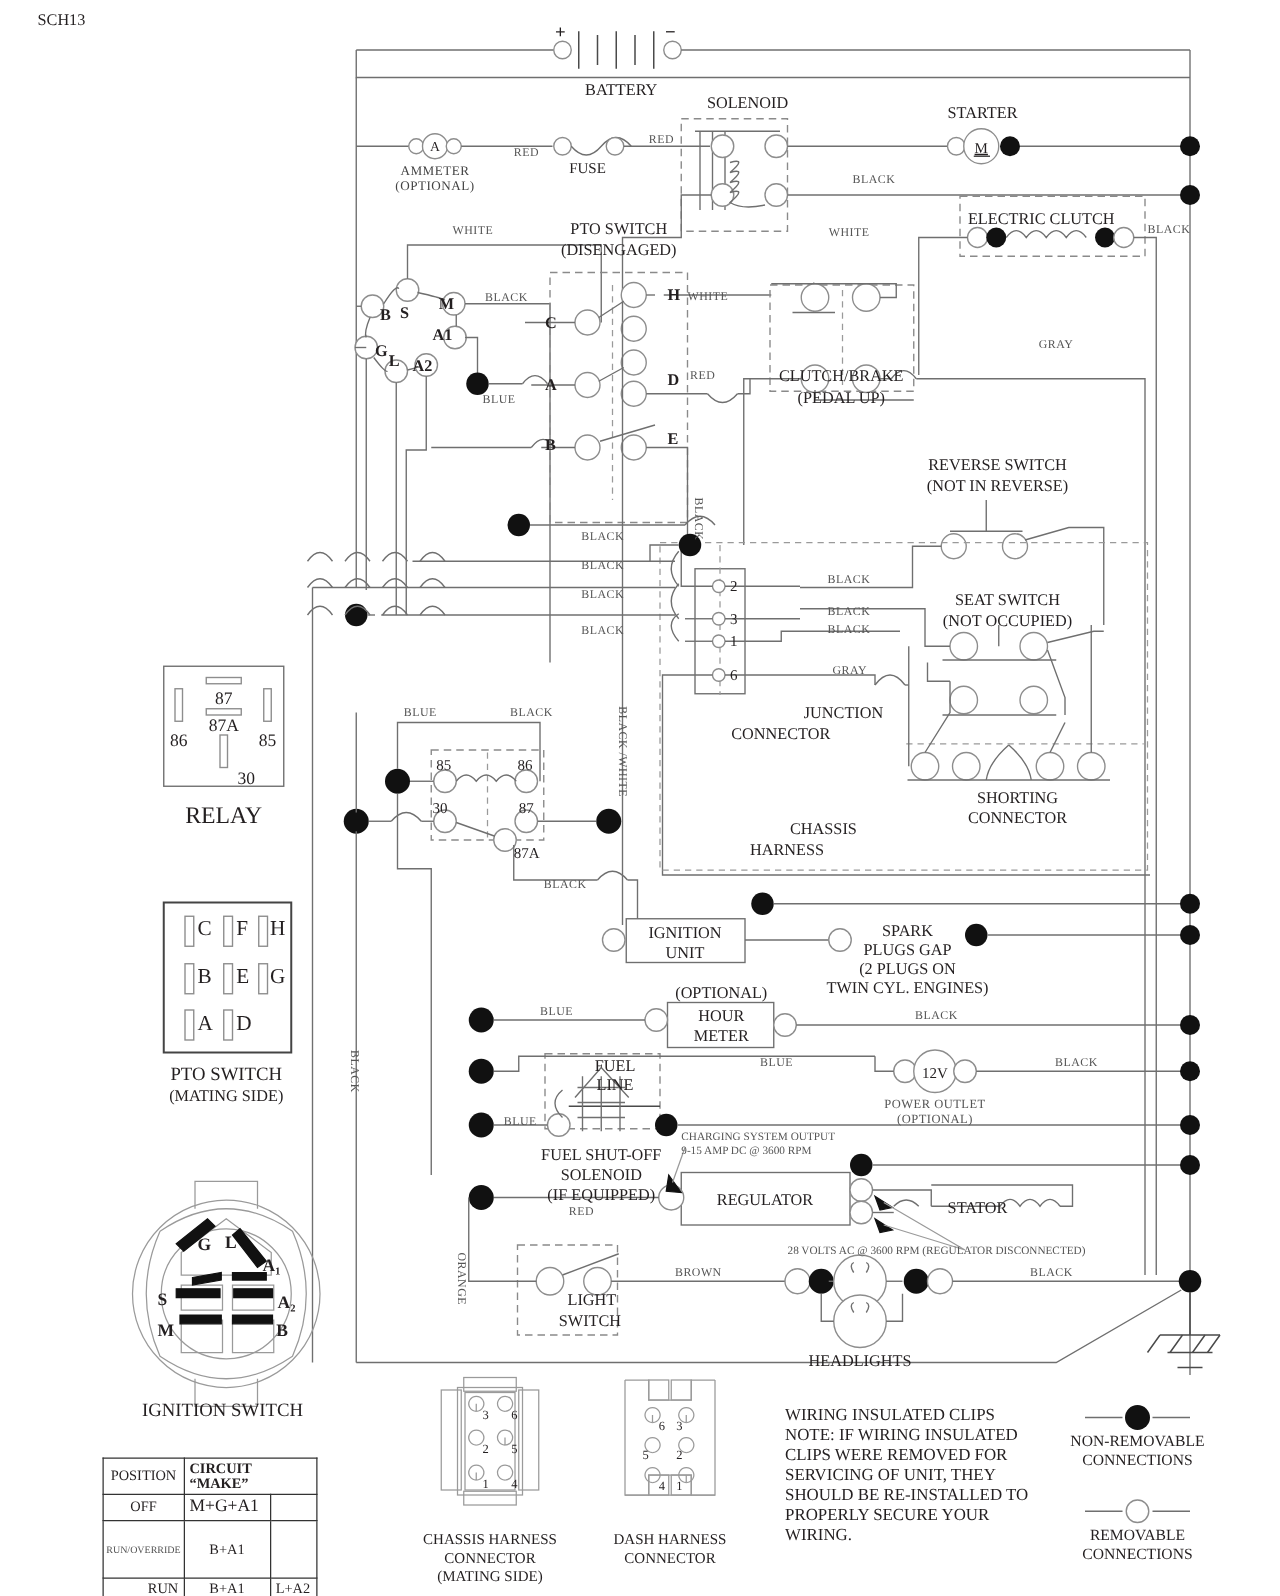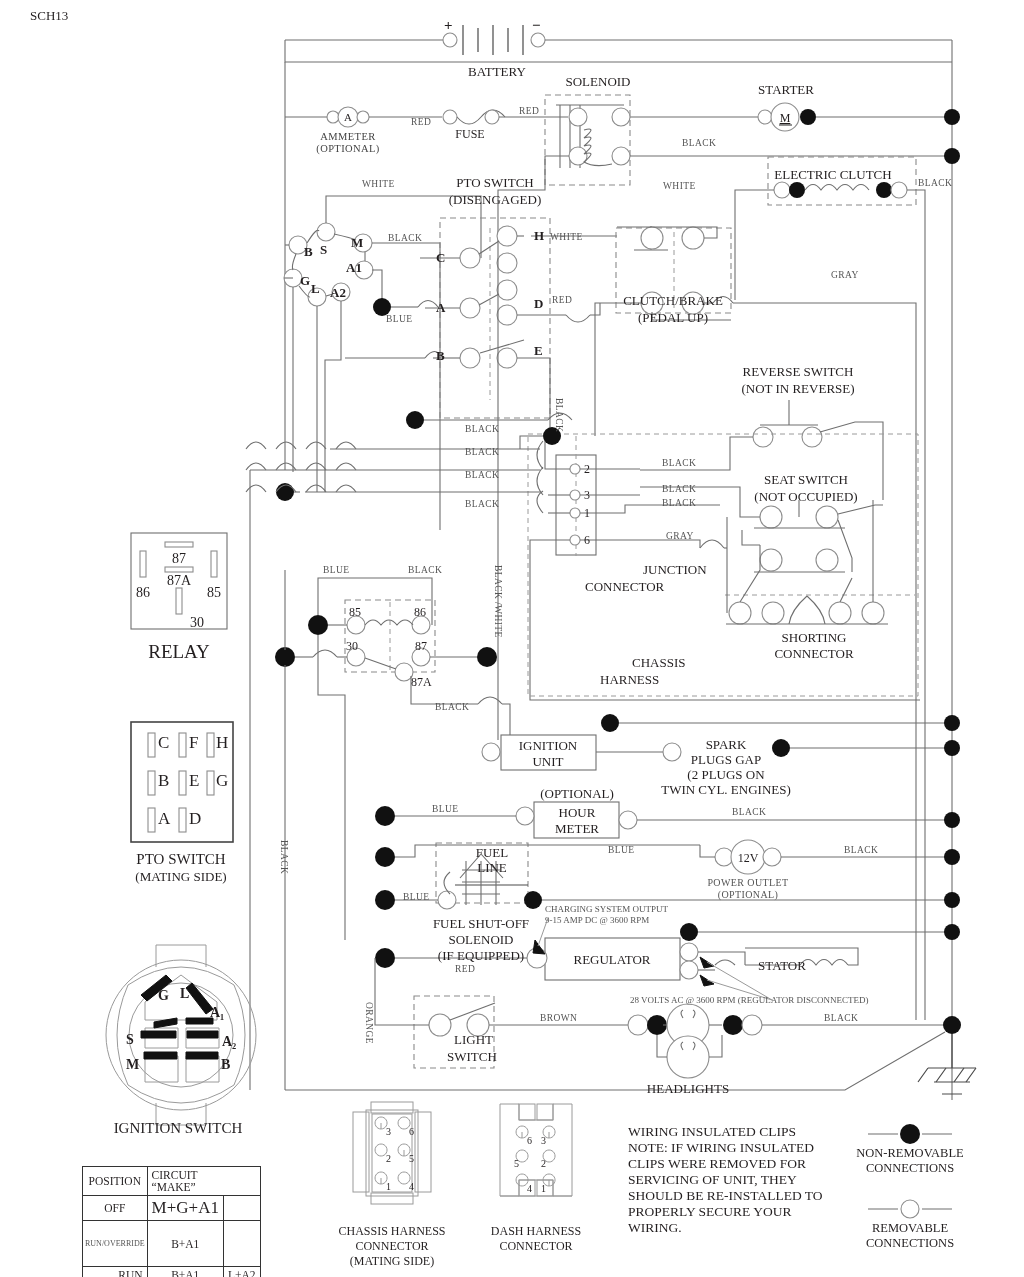--- a/index.html
+++ b/index.html
@@ -646,31 +646,31 @@
   <text class="lbl" x="910" y="1232" text-anchor="middle" style="font-size:12.5px">REMOVABLE</text>
   <text class="lbl" x="910" y="1247" text-anchor="middle" style="font-size:12.5px">CONNECTIONS</text>
 
 </svg>
 
 <table id="ign-table" style="position:absolute;left:82px;top:1166px;width:172px;border-collapse:collapse;
               font-family:'Liberation Serif',serif;">
   <thead>
     <tr>
       <th style="border:1px solid #333;font-weight:normal;font-size:11.5px;padding:2px 4px;text-align:center;">POSITION</th>
-      <th colspan="2" style="border:1px solid #333;font-weight:normal;font-size:11.5px;padding:2px 4px;text-align:left;margin-top:48px;">
+      <th colspan="2" style="border:1px solid #333;font-weight:bold;font-size:11.5px;padding:2px 4px;text-align:left;margin-top:48px;">
         <span>CIRCUIT</span>
         <span style="display:inline-block;width:16px"></span>
         <span>“MAKE”</span>
       </th>
     </tr>
   </thead>
   <tbody>
     <tr>
       <td style="border:1px solid #333;font-size:11.5px;padding:2px 4px;text-align:center;margin-left:44px;">OFF</td>
-      <td style="border:1px solid #333;font-size:17px;padding:2px 4px;">M+G+A1</td>
+      <td style="border:1px solid #333;font-size:14px;padding:2px 4px;">M+G+A1</td>
       <td style="border-top:1px solid #333;border-bottom:1px solid #333;border-right:1px solid #333;font-size:11.5px;padding:2px 4px;"></td>
     </tr>
     <tr>
       <td style="border:1px solid #333;font-size:8px;padding:18px 2px;text-align:center;color:#555;">RUN/OVERRIDE</td>
       <td style="border:1px solid #333;font-size:11.5px;padding:2px 4px;text-align:center;">B+A1</td>
       <td style="border-top:1px solid #333;border-bottom:1px solid #333;border-right:1px solid #333;font-size:11.5px;padding:2px 4px;"></td>
     </tr>
     <tr>
       <td style="border:1px solid #333;font-size:11.5px;padding:2px 4px;text-align:right;">RUN</td>
       <td style="border:1px solid #333;font-size:11.5px;padding:2px 4px;text-align:center;">B+A1</td>

